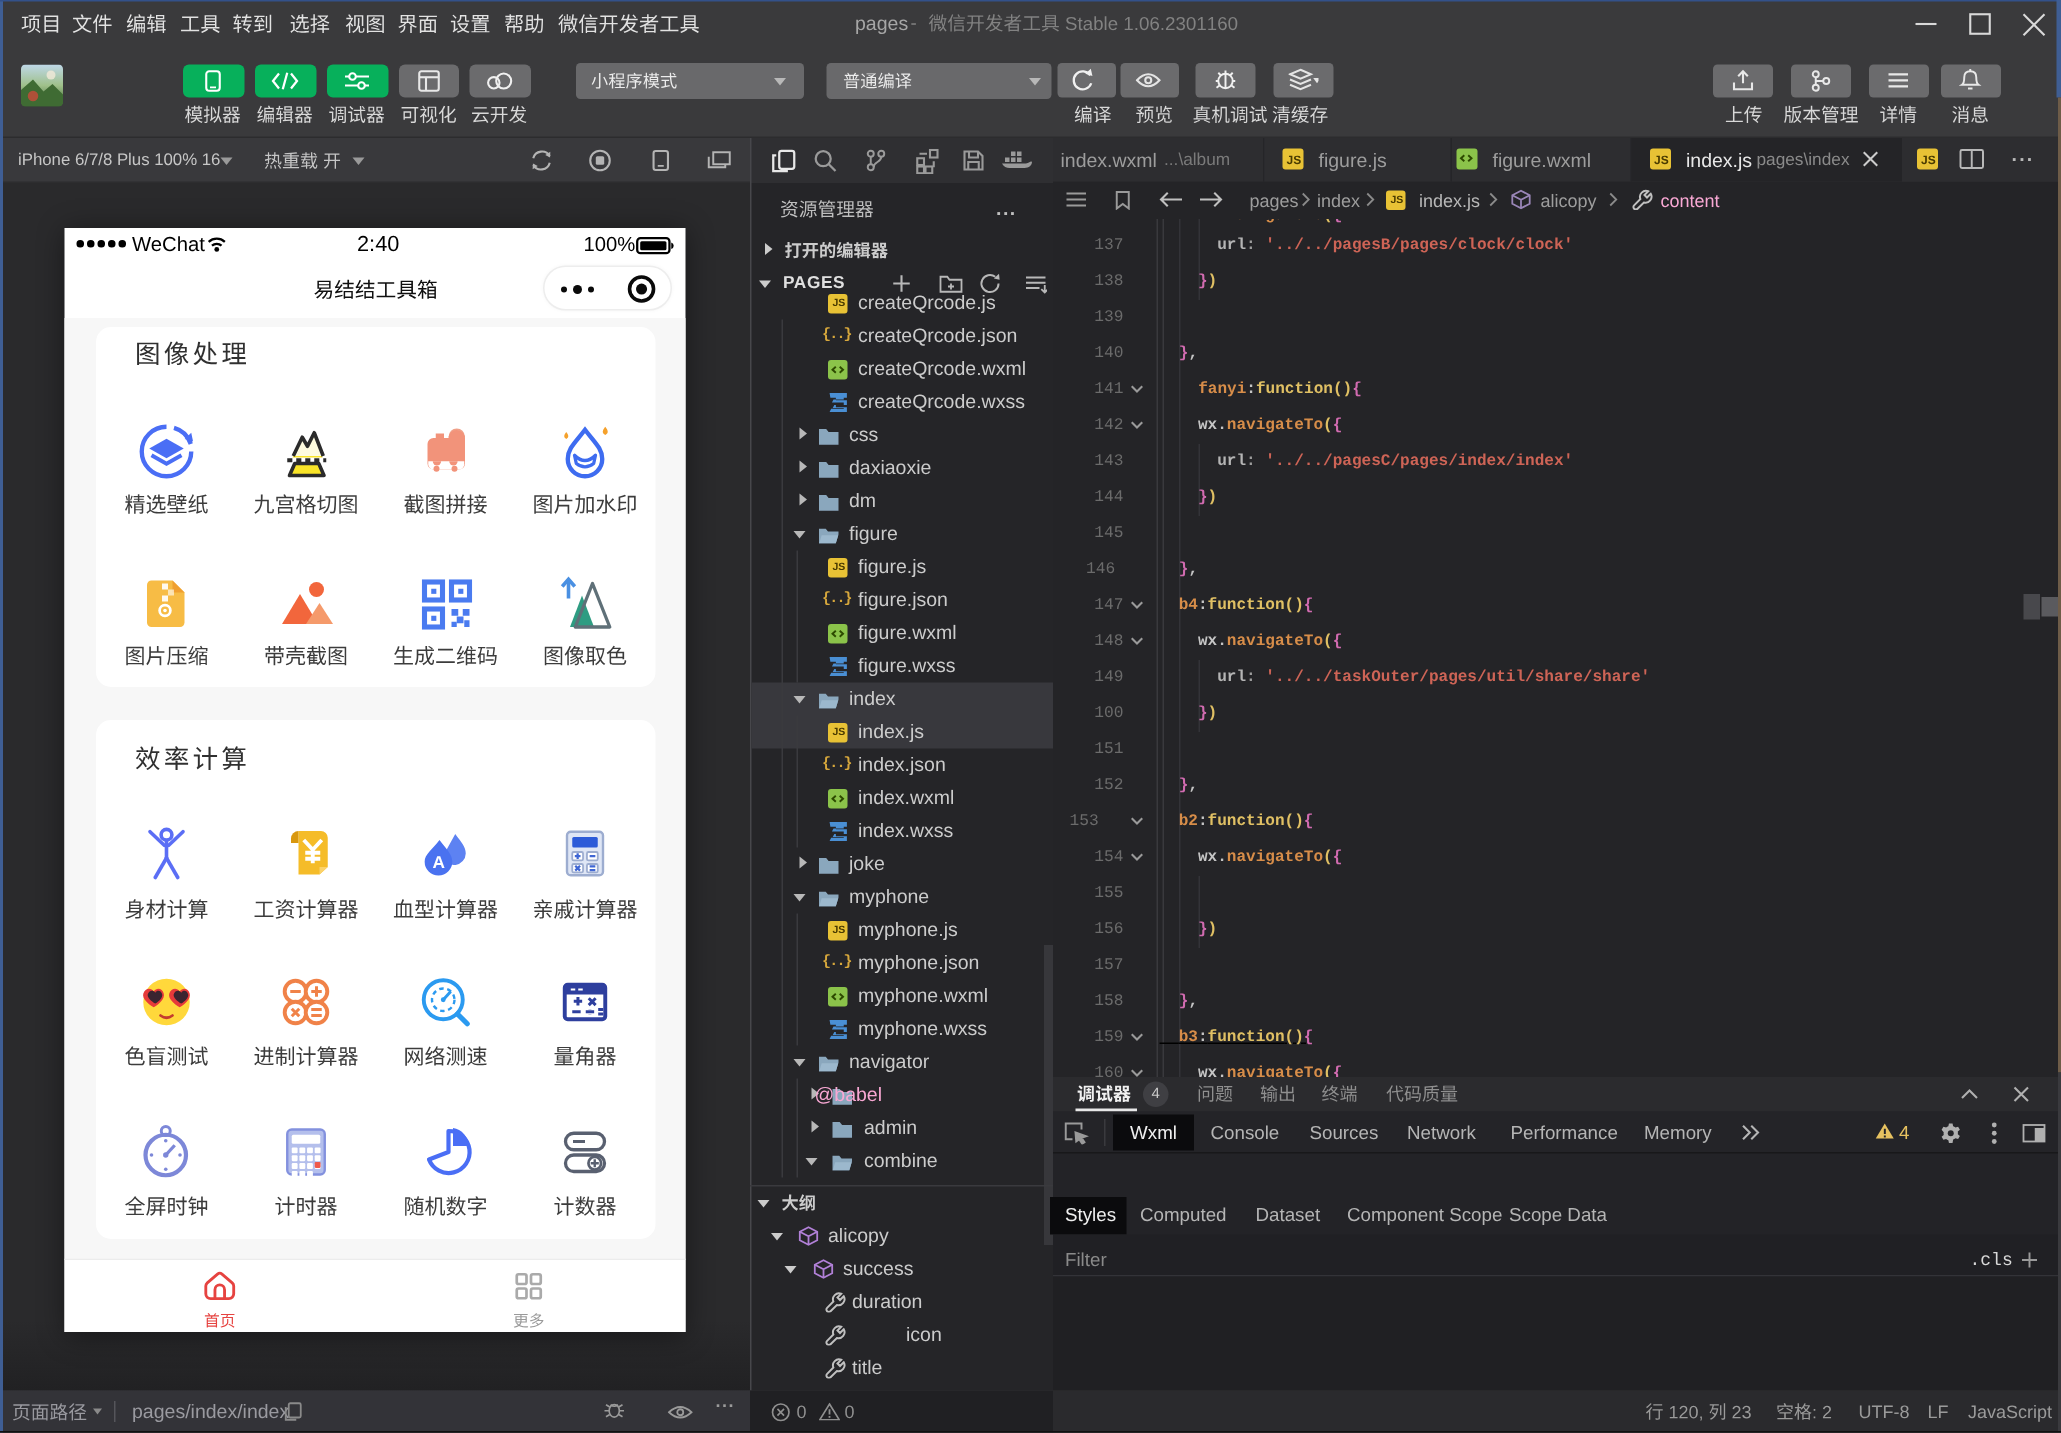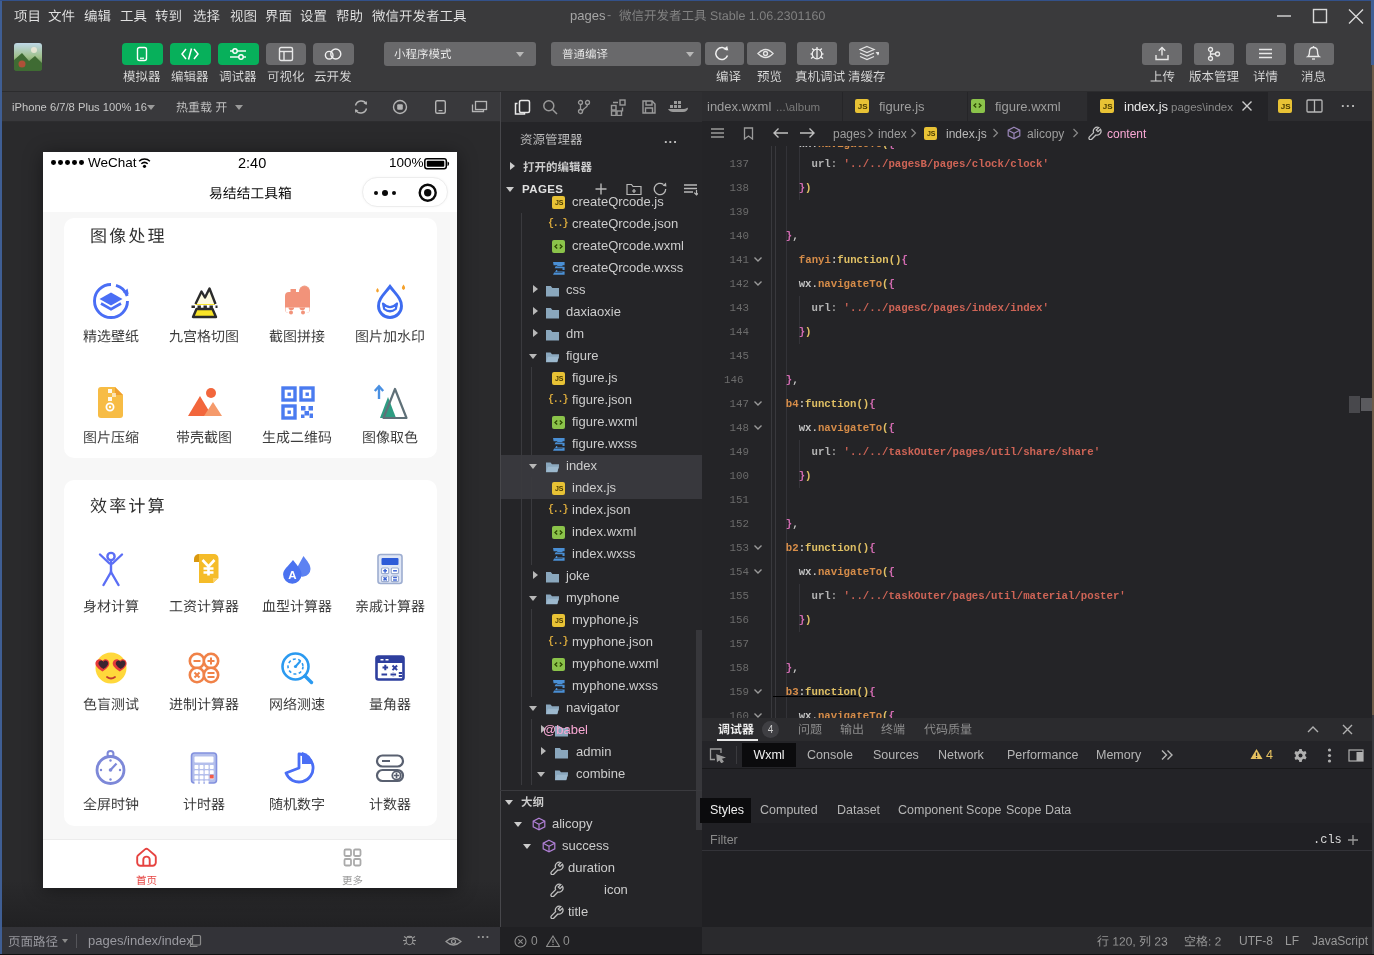--- a/index.html
+++ b/index.html
@@ -959,32 +959,31 @@
     </svg>
     <span style="position:absolute;left:773.0px;top:420px;font:700 10.7px/16px 'Liberation Mono',monospace;white-space:pre;"><span style="color:#c5c5c5">    </span><span style="color:#c5c5c5">wx</span><span style="color:#c5c5c5">.</span><span style="color:#d78d49">navigateTo</span><span style="color:#e0c064">(</span><span style="color:#d16bb0">{</span></span>
     <span style="position:absolute;left:713px;top:444px;width:36px;text-align:right;font:400 10.8px/16px 'Liberation Mono',monospace;color:#6b6b6b;">149</span>
     <span style="position:absolute;left:773.0px;top:444px;font:700 10.7px/16px 'Liberation Mono',monospace;white-space:pre;"><span style="color:#c5c5c5">      </span><span style="color:#b5b5b5">url</span><span style="color:#9d9d9d">: </span><span style="color:#ce6456">'../../taskOuter/pages/util/share/share'</span></span>
     <span style="position:absolute;left:713px;top:468px;width:36px;text-align:right;font:400 10.8px/16px 'Liberation Mono',monospace;color:#6b6b6b;">100</span>
     <span style="position:absolute;left:773.0px;top:468px;font:700 10.7px/16px 'Liberation Mono',monospace;white-space:pre;"><span style="color:#c5c5c5">    </span><span style="color:#d16bb0">}</span><span style="color:#e0c064">)</span></span>
     <span style="position:absolute;left:713px;top:492px;width:36px;text-align:right;font:400 10.8px/16px 'Liberation Mono',monospace;color:#6b6b6b;">151</span>
     <span style="position:absolute;left:773.0px;top:492px;font:700 10.7px/16px 'Liberation Mono',monospace;white-space:pre;"></span>
     <span style="position:absolute;left:713px;top:516px;width:36px;text-align:right;font:400 10.8px/16px 'Liberation Mono',monospace;color:#6b6b6b;">152</span>
     <span style="position:absolute;left:773.0px;top:516px;font:700 10.7px/16px 'Liberation Mono',monospace;white-space:pre;"><span style="color:#c5c5c5">  </span><span style="color:#d16bb0">}</span><span style="color:#c5c5c5">,</span></span>
-    <span style="position:absolute;left:713px;top:540px;width:36px;text-align:right;font:400 10.8px/16px 'Liberation Mono',monospace;color:#6b6b6b;">153</span>
+    <span style="position:absolute;left:713px;top:540px;width:36px;text-align:left;font:400 10.8px/16px 'Liberation Mono',monospace;color:#6b6b6b;">153</span>
     <svg style="position:absolute;left:753.0px;top:544.0px" width="10" height="8">
       <path d="M1.5 1.5 L5 5 L8.5 1.5" fill="none" stroke="#9a9a9a" stroke-width="1.4"></path>
     </svg>
     <span style="position:absolute;left:773.0px;top:540px;font:700 10.7px/16px 'Liberation Mono',monospace;white-space:pre;"><span style="color:#c5c5c5">  </span><span style="color:#d78d49">b2</span><span style="color:#c5c5c5">:</span><span style="color:#e0c064">function</span><span style="color:#e0c064">(</span><span style="color:#e0c064">)</span><span style="color:#d16bb0">{</span></span>
     <span style="position:absolute;left:713px;top:564px;width:36px;text-align:right;font:400 10.8px/16px 'Liberation Mono',monospace;color:#6b6b6b;">154</span>
     <svg style="position:absolute;left:753.0px;top:568.0px" width="10" height="8">
       <path d="M1.5 1.5 L5 5 L8.5 1.5" fill="none" stroke="#9a9a9a" stroke-width="1.4"></path>
     </svg>
     <span style="position:absolute;left:773.0px;top:564px;font:700 10.7px/16px 'Liberation Mono',monospace;white-space:pre;"><span style="color:#c5c5c5">    </span><span style="color:#c5c5c5">wx</span><span style="color:#c5c5c5">.</span><span style="color:#d78d49">navigateTo</span><span style="color:#e0c064">(</span><span style="color:#d16bb0">{</span></span>
     <span style="position:absolute;left:713px;top:588px;width:36px;text-align:right;font:400 10.8px/16px 'Liberation Mono',monospace;color:#6b6b6b;">155</span>
-    <span style="position:absolute;left:773.0px;top:588px;font:700 10.7px/16px 'Liberation Mono',monospace;white-space:pre;"><span style="color:#c5c5c5">      </span><span style="color:#b5b5b5">url</span><span style="color:#9d9d9d">: </span><span style="color:#ce6456">'../../taskOuter/pages/util/material/poster'</span></span>
     <span style="position:absolute;left:713px;top:612px;width:36px;text-align:right;font:400 10.8px/16px 'Liberation Mono',monospace;color:#6b6b6b;">156</span>
     <span style="position:absolute;left:773.0px;top:612px;font:700 10.7px/16px 'Liberation Mono',monospace;white-space:pre;"><span style="color:#c5c5c5">    </span><span style="color:#d16bb0">}</span><span style="color:#e0c064">)</span></span>
     <span style="position:absolute;left:713px;top:636px;width:36px;text-align:right;font:400 10.8px/16px 'Liberation Mono',monospace;color:#6b6b6b;">157</span>
     <span style="position:absolute;left:773.0px;top:636px;font:700 10.7px/16px 'Liberation Mono',monospace;white-space:pre;"></span>
     <span style="position:absolute;left:713px;top:660px;width:36px;text-align:right;font:400 10.8px/16px 'Liberation Mono',monospace;color:#6b6b6b;">158</span>
     <span style="position:absolute;left:773.0px;top:660px;font:700 10.7px/16px 'Liberation Mono',monospace;white-space:pre;"><span style="color:#c5c5c5">  </span><span style="color:#d16bb0">}</span><span style="color:#c5c5c5">,</span></span>
     <span style="position:absolute;left:713px;top:684px;width:36px;text-align:right;font:400 10.8px/16px 'Liberation Mono',monospace;color:#6b6b6b;">159</span>
     <svg style="position:absolute;left:753.0px;top:688.0px" width="10" height="8">
       <path d="M1.5 1.5 L5 5 L8.5 1.5" fill="none" stroke="#9a9a9a" stroke-width="1.4"></path>
     </svg>

